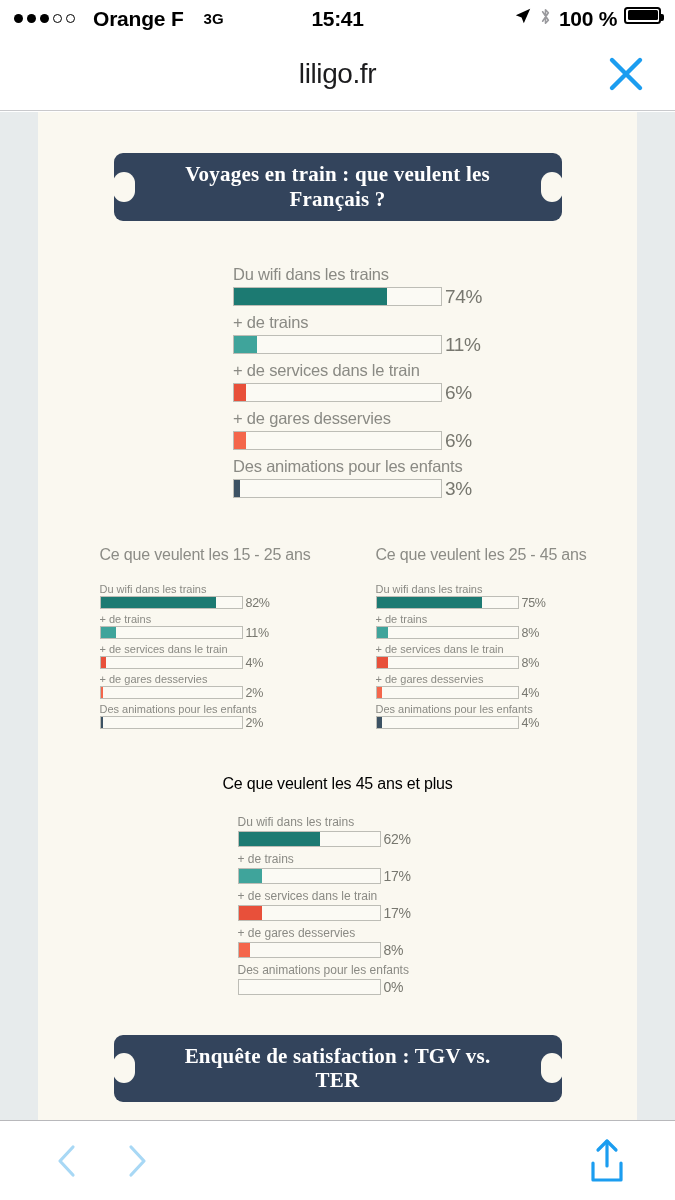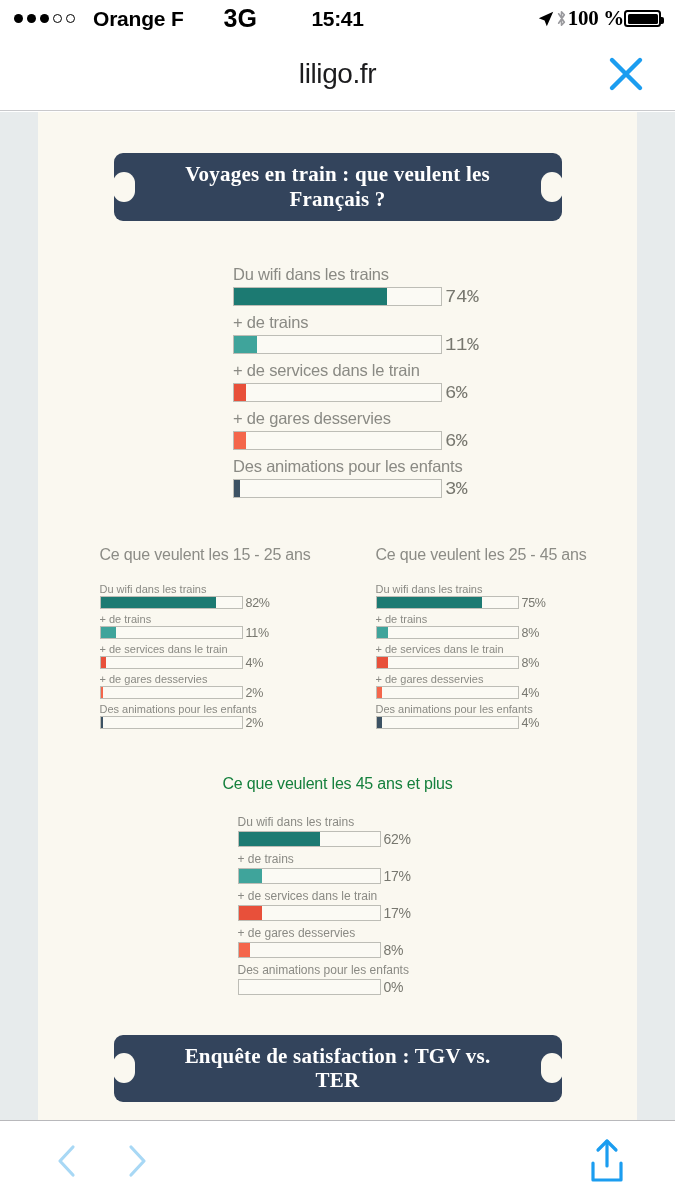--- a/index.html
+++ b/index.html
@@ -17,30 +17,30 @@
     background:#ffffff;
     display:flex; align-items:center;
     padding:0 14px;
     font-size:21px; font-weight:600; color:#000;
   }
   .sb-left { display:flex; align-items:center; gap:18px; }
   .dots { display:flex; align-items:center; gap:4px; }
   .dot { width:9px; height:9px; border-radius:50%; background:#000; }
   .dot.hollow { background:transparent; border:1.6px solid #000; }
   .sb-carrier { font-size:21px; letter-spacing:-0.2px; }
-  .sb-net { font-size:25px; margin-left:22px; }
+  .sb-net { font-size:15px; margin-left:2px; }
   .sb-center {
     position:absolute; left:0; right:0; top:0; height:37px;
     display:flex; align-items:center; justify-content:center;
     font-size:21px; font-weight:700; letter-spacing:-0.3px;
     pointer-events:none;
   }
   .sb-right {
-    margin-left:auto; display:flex; align-items:center; 
-    position:relative; z-index:2;font-family:Liberation Serif, serif;
+    margin-left:auto; display:flex; gap:7px;
+    position:relative; z-index:2;
   }
   .loc-arrow { width:18px; height:18px; }
   .bt-icon { width:13px; height:19px; }
   .batt-pct { font-size:21px; letter-spacing:-0.3px; }
   .battery {
     width:37px; height:17px; border:2px solid #000; border-radius:3.5px;
     position:relative; display:flex; align-items:center; padding:1.5px;
   }
   .battery::after {
     content:""; position:absolute; right:-5px; top:5px;
@@ -107,21 +107,21 @@
   .track {
     height:19px; background:#fbfaf4; border:1px solid #bdbdb6;
     position:relative; flex:0 0 auto;
   }
   .fill { height:100%; position:absolute; left:0; top:0; }
   .pct {
     font-size:17.5px; color:#6e6e68; margin-left:3px; white-space:nowrap;
     letter-spacing:-0.3px;
   }
   .chart-main .track { width:209px; }
-  .chart-main .pct { font-size:19px; color:#77776f;font-family:Liberation Mono, monospace; }
+  .chart-main .pct { font-size:19px; color:#77776f; }
 
   
   .subrow {
     display:flex; justify-content:center; gap:76px;
     margin-top:46px;
   }
   .subchart { width:200px; }
   .subchart-title {
     font-size:16px; color:#8c8c86; text-align:center;
     margin-bottom:19px; letter-spacing:-0.2px; white-space:nowrap;
@@ -129,21 +129,21 @@
   .subchart .row { margin-bottom:3px; }
   .subchart .row-label {
     font-size:11px; color:#8a8a84; margin-bottom:1px; white-space:nowrap;
   }
   .subchart .track { width:143px; height:13px; }
   .subchart .pct { font-size:12.5px; color:#77776f; margin-left:3px; }
 
   
   .chart-bottom-wrap { margin-top:42px; }
   .chart-bottom-title {
-    font-size:16px; color:#15803d; text-align:center; margin-bottom:22px;
+    font-size:16px; color:#000000; text-align:center; margin-bottom:22px;
     letter-spacing:-0.2px;
   }
   .chart-bottom { width:200px; margin:0 auto; }
   .chart-bottom .row { margin-bottom:5px; }
   .chart-bottom .row-label { font-size:12px; color:#8a8a84; margin-bottom:2px; white-space:nowrap; }
   .chart-bottom .track { width:143px; height:16px; }
   .chart-bottom .pct { font-size:14px; color:#77776f; margin-left:3px; }
 
   
   .toolbar {

